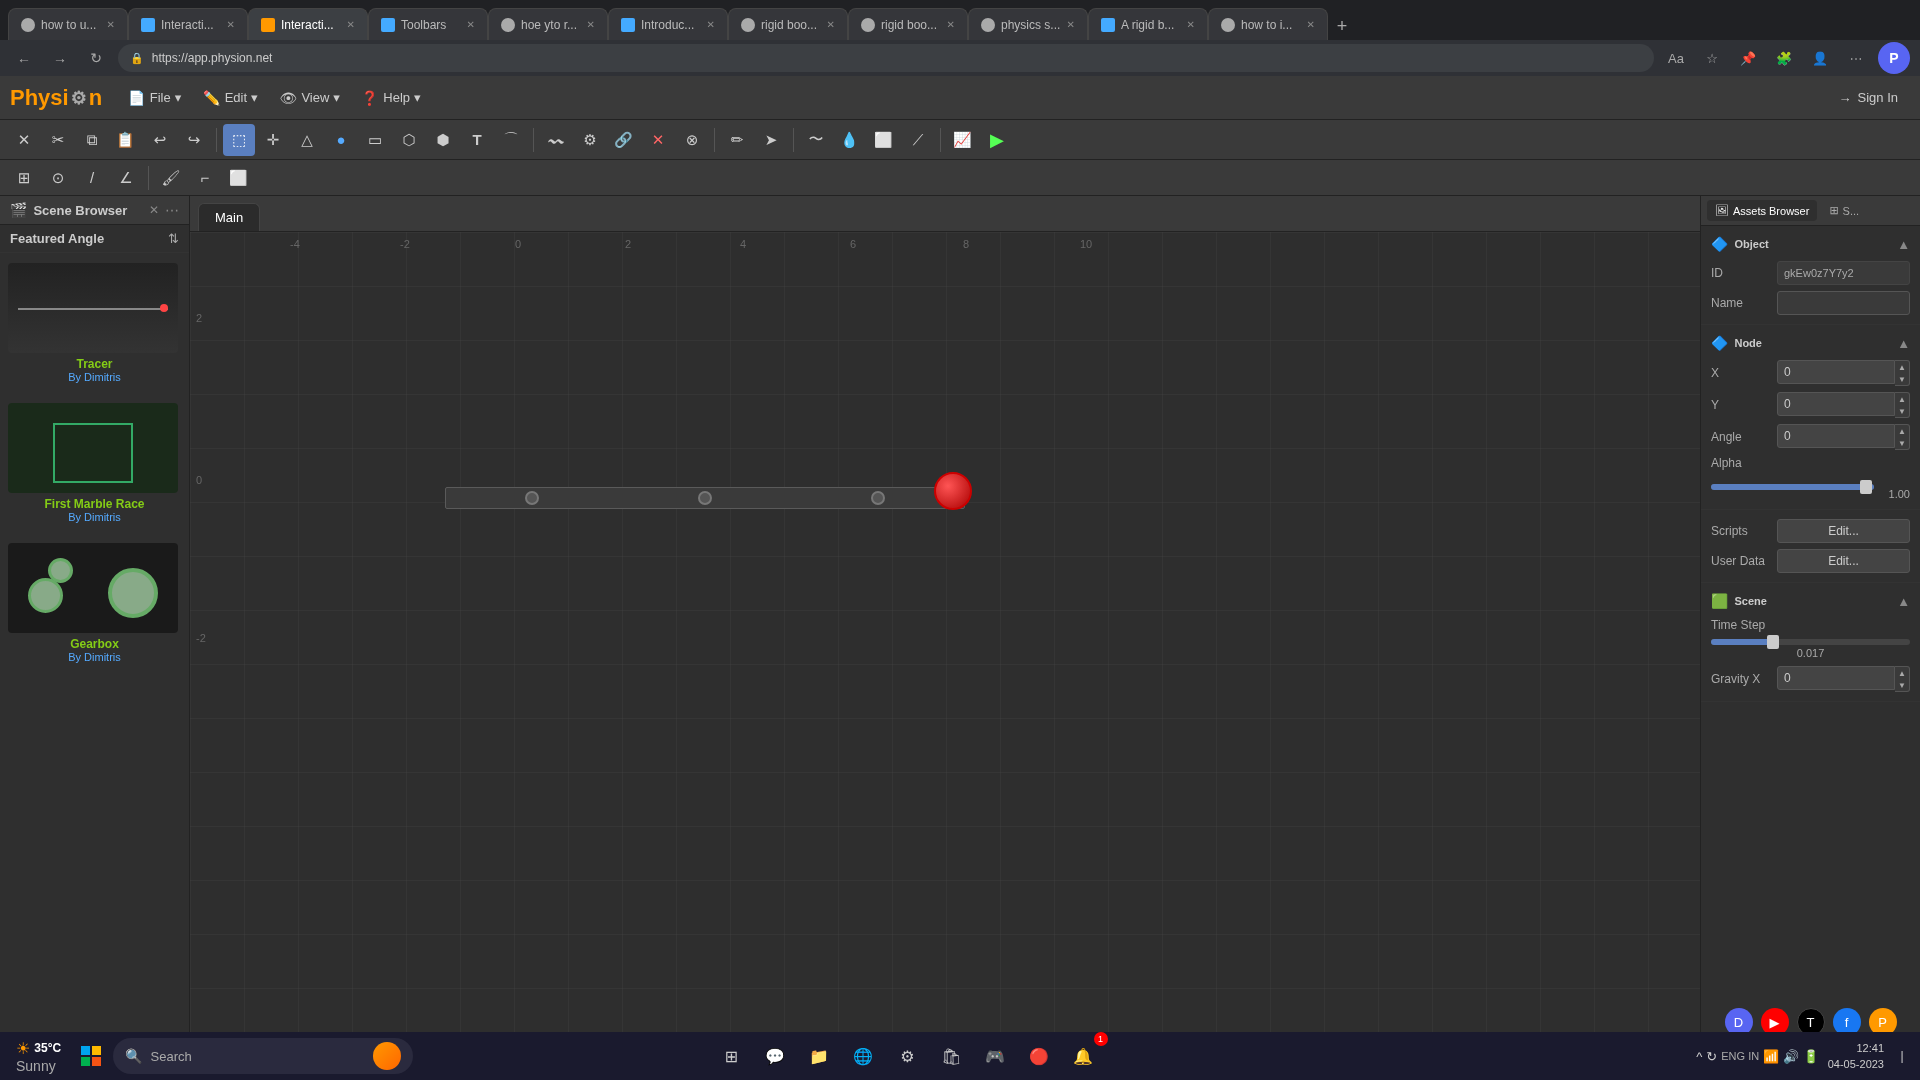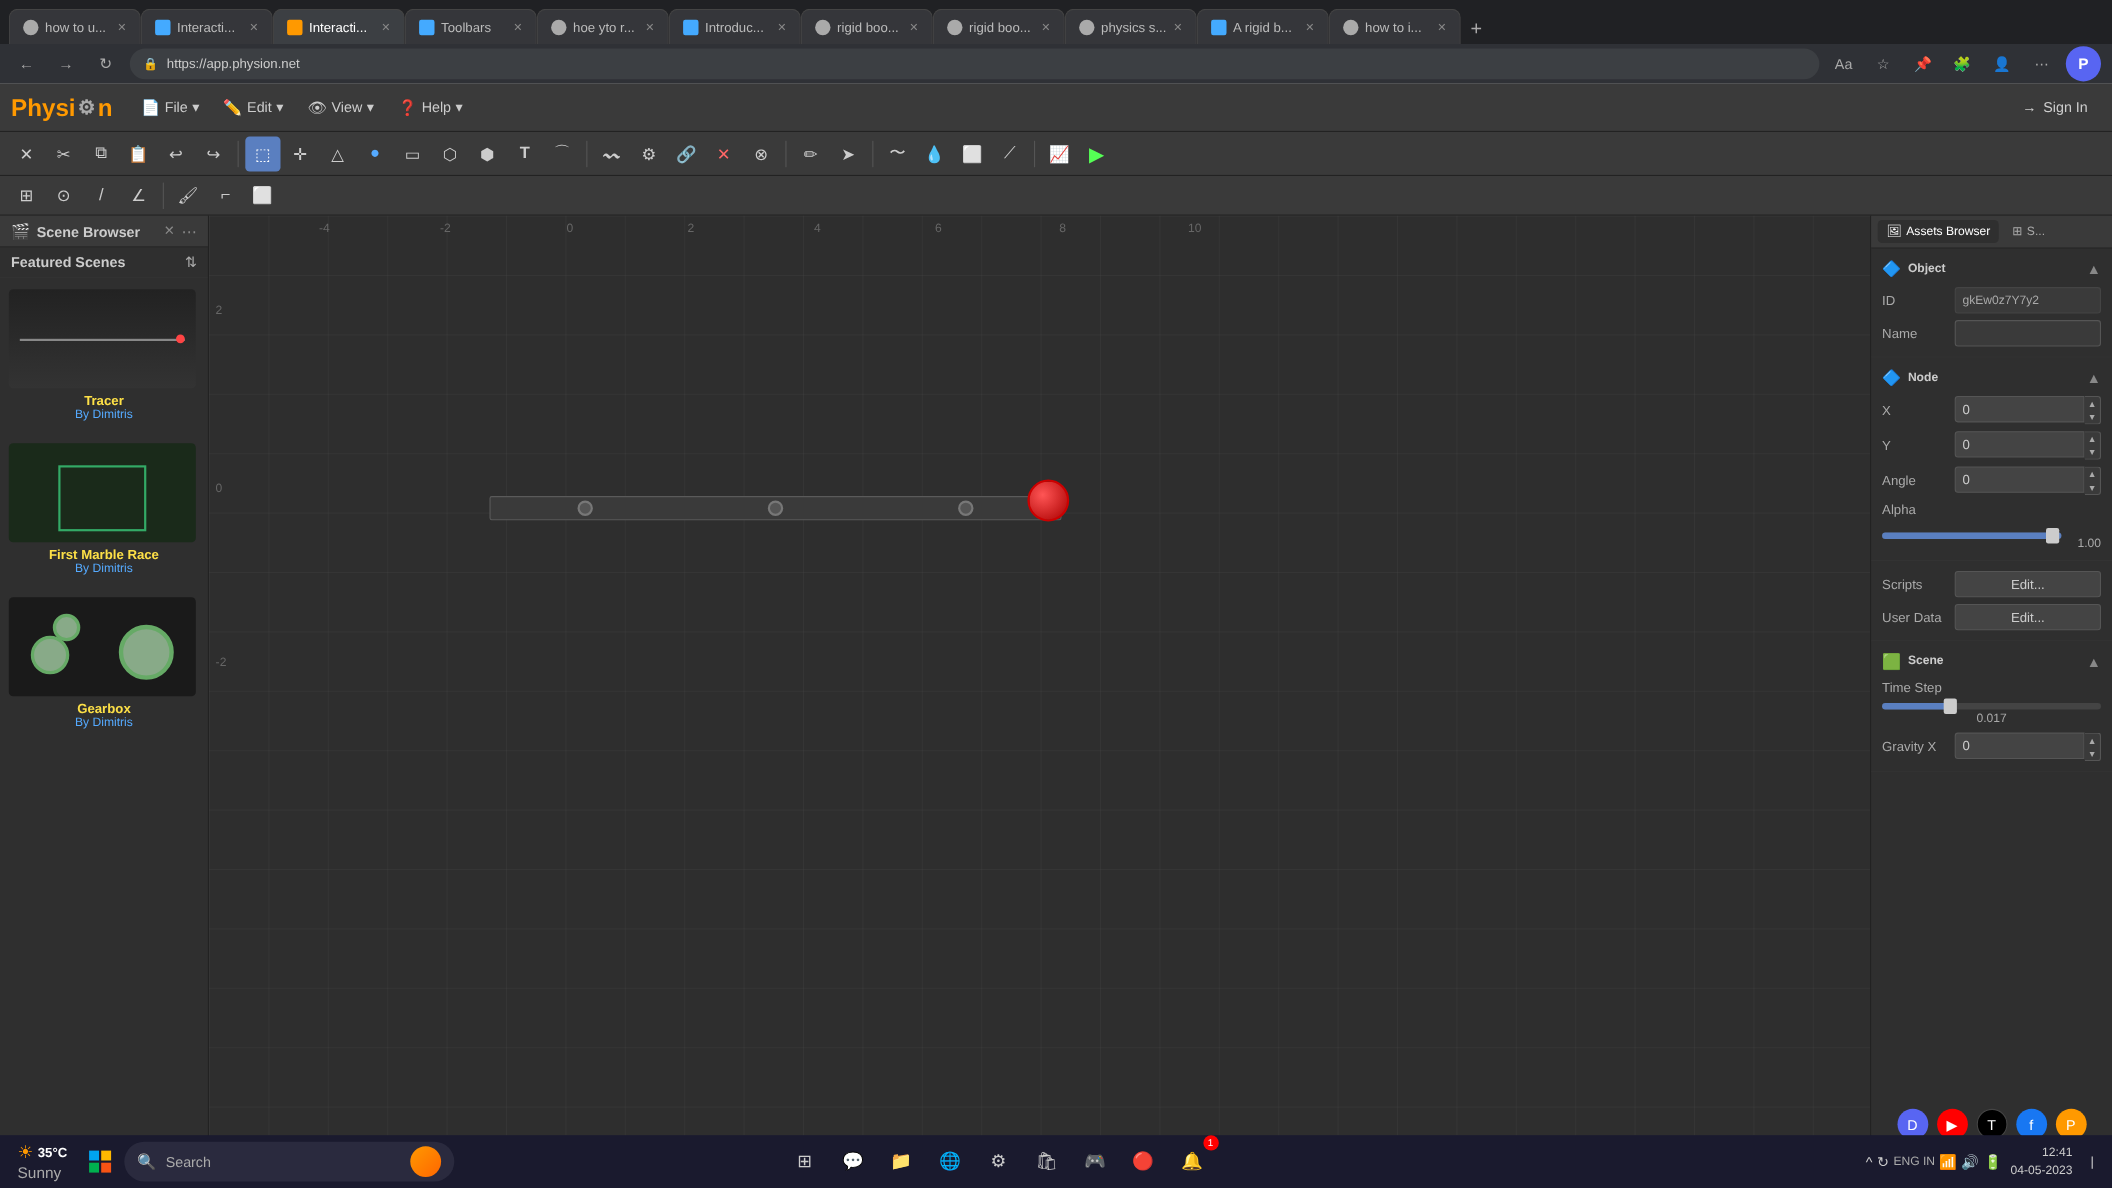--- a/index.html
+++ b/index.html
@@ -59,21 +59,21 @@
     .scene-controls { display: flex; align-items: center; padding: 6px 10px; border-bottom: 1px solid #333; }
     .scene-title { font-size: 13px; font-weight: 600; color: #ccc; }
     .scene-sort { margin-left: auto; color: #aaa; font-size: 13px; cursor: pointer; }
 
     .scene-list { flex: 1; overflow-y: auto; padding: 4px; }
     .scene-item { padding: 6px 4px; cursor: pointer; border-radius: 4px; margin-bottom: 8px; }
     .scene-thumb { width: 170px; height: 90px; background: #222; border-radius: 4px; overflow: hidden; margin-bottom: 4px; display: flex; align-items: center; justify-content: center; position: relative; }
     .scene-thumb-tracer { background: linear-gradient(#222, #333); }
     .scene-thumb-marble { background: #1a2a1a; }
     .scene-thumb-gearbox { background: #1a1a1a; }
-    .scene-name { font-size: 12px; color: #fde047; text-align: center; font-weight: 600; }
+    .scene-name { font-size: 12px; color: #84cc16; text-align: center; font-weight: 600; }
     .scene-author { font-size: 11px; color: #5af; text-align: center; }
 
     
     .canvas-area { flex: 1; display: flex; flex-direction: column; background: #2b2b2b; overflow: hidden; }
     .canvas-tabs { height: 36px; background: #3a3a3a; display: flex; align-items: flex-end; border-bottom: 1px solid #222; padding: 0 8px; }
     .canvas-tab { padding: 6px 16px; border-radius: 6px 6px 0 0; background: #2b2b2b; color: #ccc; font-size: 13px; cursor: pointer; border: 1px solid #444; border-bottom: none; }
     .canvas-tab.active { background: #2b2b2b; color: #fff; }
 
     .canvas-wrapper { flex: 1; position: relative; overflow: hidden; }
     .canvas-grid { width: 100%; height: 100%; background-color: #2e2e2e; background-image: linear-gradient(rgba(80,80,80,0.2) 1px, transparent 1px), linear-gradient(90deg, rgba(80,80,80,0.2) 1px, transparent 1px); background-size: 54px 54px; position: relative; }
@@ -329,21 +329,21 @@
 
     <div class="left-panel">
       <div class="panel-header">
         <span class="panel-header-icon">🎬</span>
         <span class="panel-header-title">Scene Browser</span>
         <span class="panel-header-close">✕</span>
         <span class="panel-header-more">⋯</span>
       </div>
 
       <div class="scene-controls">
-        <span class="scene-title">Featured Scenes</span>
+        <span class="scene-title">Featured Angle</span>
         <span class="scene-sort">⇅</span>
       </div>
 
       <div class="scene-list">
 
         <div class="scene-item">
           <div class="scene-thumb scene-thumb-tracer">
             <div class="tracer-line"></div>
             <div class="tracer-dot"></div>
           </div>
@@ -365,20 +365,23 @@
             <div class="gear-med"></div>
             <div class="gear-small"></div>
           </div>
           <div class="scene-name">Gearbox</div>
           <div class="scene-author">By <span>Dimitris</span></div>
         </div>
       </div>
     </div>
 
     <div class="canvas-area">
+      <div class="canvas-tabs">
+        <div class="canvas-tab active">Main</div>
+      </div>
 
       <div class="canvas-wrapper">
         <div class="canvas-grid">
 
           <div style="position:absolute;top:6px;left:60px;right:0;display:flex;color:#666;font-size:11px;pointer-events:none;">
             <span style="position:absolute;left:40px;">-4</span>
             <span style="position:absolute;left:150px;">-2</span>
             <span style="position:absolute;left:265px;">0</span>
             <span style="position:absolute;left:375px;">2</span>
             <span style="position:absolute;left:490px;">4</span>

